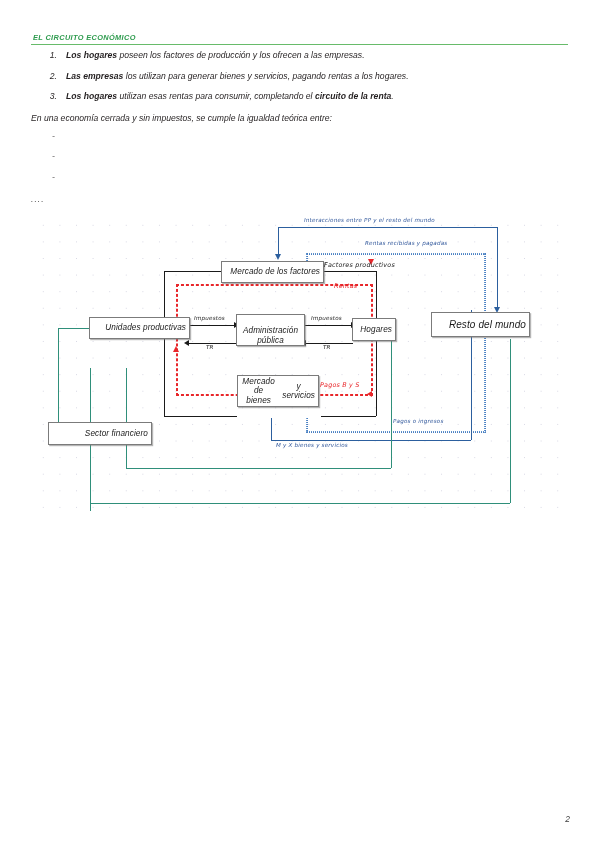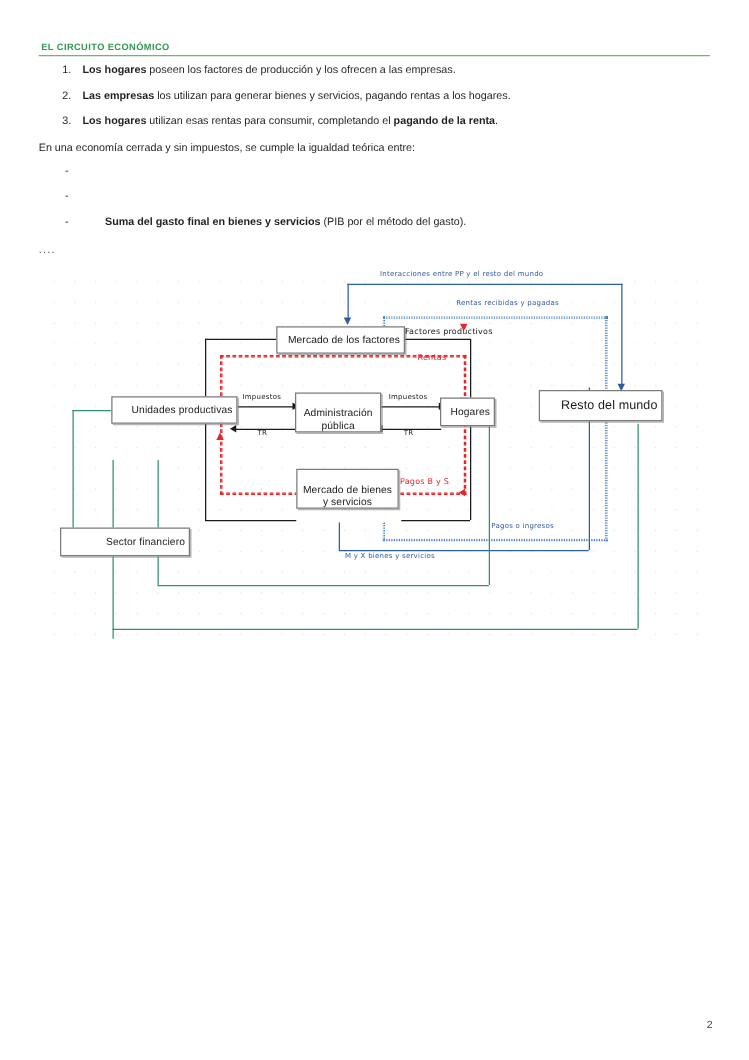--- a/index.html
+++ b/index.html
@@ -1,21 +1,21 @@
 <!DOCTYPE html>
 <html><head>
 <meta charset="utf-8">
 <style>
   html,body{margin:0;padding:0;}
   body{
     width:599px;height:848px;background:#ffffff;
     font-family:"Liberation Sans", sans-serif;
     color:#231f20;position:relative;overflow:hidden;
   }
-  .page{position:absolute;inset:0;}
+  .page{position:absolute;inset:0;font-style:italic;}
 
   
   .doc-title{
     position:absolute;left:33px;top:33px;
     font-size:7.4px;font-weight:700;letter-spacing:.35px;
     color:#2e9b4e;text-transform:uppercase;white-space:nowrap;
   }
   .title-rule{
     position:absolute;left:31px;top:44px;width:537px;height:1.4px;
     background:#4caf50;opacity:.85;
@@ -124,35 +124,34 @@
       <span class="txt"><span class="b">Los hogares</span><span> poseen los factores de producción y los ofrecen a las empresas.</span></span>
     </div>
 
     <div class="num-item">
       <span class="num">2.</span>
       <span class="txt"><span class="b">Las empresas</span><span> los utilizan para generar bienes y servicios, pagando rentas a los hogares.</span></span>
     </div>
 
     <div class="num-item">
       <span class="num">3.</span>
-      <span class="txt"><span class="b">Los hogares</span><span> utilizan esas rentas para consumir, completando el </span><span class="b">pagando de la renta</span><span>.</span></span>
+      <span class="txt"><span class="b">Los hogares</span><span> utilizan esas rentas para consumir, completando el </span><span class="b">circuito de la renta</span><span>.</span></span>
     </div>
 
     <div class="para">En una economía cerrada y sin impuestos, se cumple la igualdad teórica entre:</div>
 
     <div class="dash-list">
       <div class="dash-item">
         <span class="dash">-</span>
       </div>
       <div class="dash-item">
         <span class="dash">-</span>
       </div>
       <div class="dash-item">
         <span class="dash">-</span>
-        <span class="txt"><span class="b">Suma del gasto final en bienes y servicios</span><span> (PIB por el método del gasto).</span></span>
       </div>
     </div>
 
 
     <div class="ellipsis">....</div>
   </div>
 
   <div class="diagram">
 
     <div class="ln h blue" style="left:247px;top:14px;width:220px;"></div>
@@ -216,21 +215,21 @@
     </div>
 
     <div class="nbox" style="left:58px;top:104px;width:99px;height:20px;">
       <span>Unidades productivas</span>
     </div>
 
     <div class="nbox" style="left:321px;top:105px;width:42px;height:21px;">
       <span>Hogares</span>
     </div>
 
-    <div class="nbox" style="left:206px;top:162px;width:80px;height:30px;flex-direction:column;">
+    <div class="nbox" style="left:206px;top:162px;width:80px;height:30px;">
       <span>Mercado de bienes</span>
       <span>y servicios</span>
     </div>
 
     <div class="nbox big" style="left:400px;top:99px;width:97px;height:23px;">
       <span>Resto del mundo</span>
     </div>
 
     <div class="nbox" style="left:17px;top:209px;width:102px;height:21px;">
       <span>Sector financiero</span>

